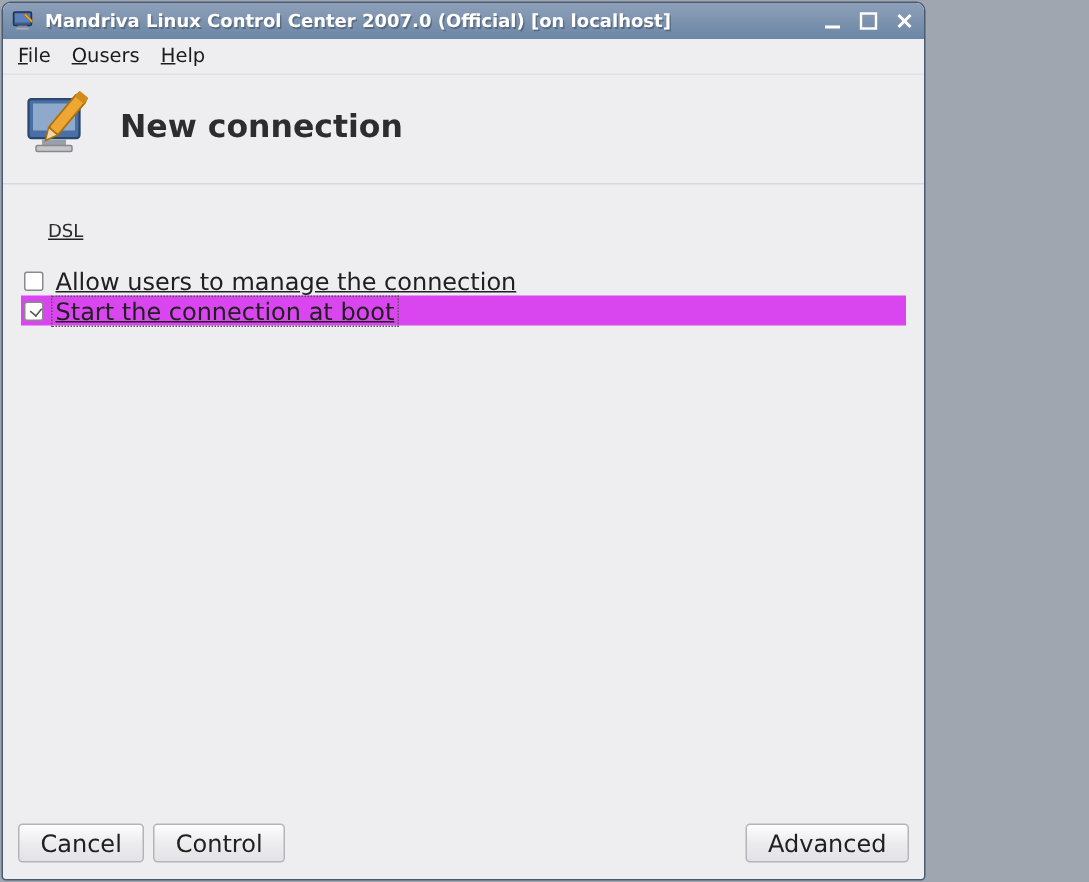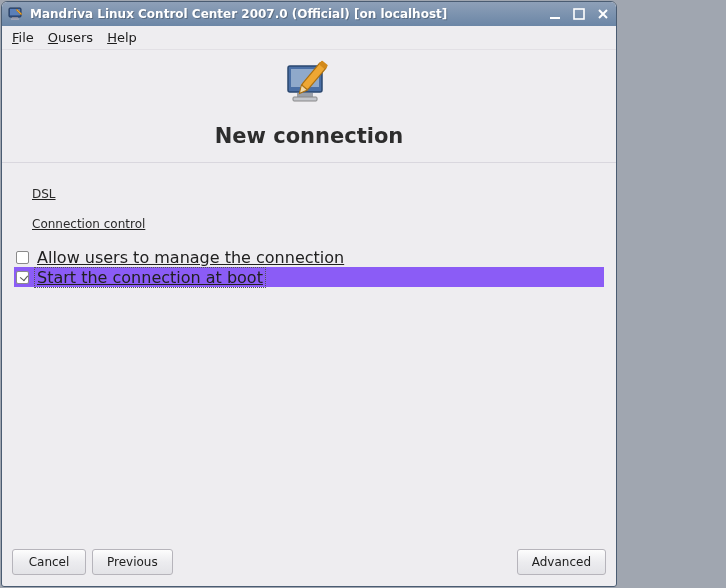--- a/index.html
+++ b/index.html
@@ -54,21 +54,20 @@
     font-size: 13px;
   }
   .menu-item { cursor: default; color: #1c1c1c; }
   .menu-item .ul { text-decoration: underline; }
   
   .header {
     display: flex; align-items: center;
     padding: 10px 14px 14px 14px;
     gap: 16px;
     border-bottom: 1px solid #d9d7de;
-    flex-direction: column;
   }
   .header-icon { width: 48px; height: 48px; flex-shrink:0; }
   .header h1 {
     font-size: 21px; margin: 0; color: #2d2d2d; font-weight: bold;
   }
   
   .content {
     flex: 1;
     padding: 24px 12px 0 12px;
     display: flex; flex-direction: column;
@@ -78,21 +77,21 @@
   .section-top { padding-left: 18px; }
   .section-top .line { margin-bottom: 16px; font-size: 12px; color: #2b2b2b; }
   .checkrow {
     display: flex; align-items: center;
     height: 20px;
     padding: 0 2px;
     font-size: 16px;
     gap: 6px;
   }
   .checkrow.sel {
-    background: #8b5cf6;
+    background: #d946ef;
   }
   .checkbox {
     width: 13px; height: 13px;
     border: 1px solid #8a8a8a;
     background: #fff;
     border-radius: 2px;
     position: relative;
     flex-shrink: 0;
   }
   .checkbox.checked::after {
@@ -117,21 +116,21 @@
     display: flex; align-items: center;
     padding: 0 10px 6px 10px;
     gap: 6px;
   }
   .spacer { flex: 1; }
   button.kbtn {
     height: 26px;
     min-width: 74px;
     padding: 0 14px;
     font: inherit;
-    font-size: 12px;
+    font-size: 16px;
     color: #202020;
     background: linear-gradient(to bottom, #fdfdfd 0%, #ececef 50%, #e3e3e7 100%);
     border: 1px solid #b6b4bb;
     border-radius: 3px;
     cursor: default;
   }
 </style>
 </head>
 <body>
 
@@ -187,33 +186,32 @@
           <rect x="24" y="0" width="8" height="5" rx="1" fill="#d38a1a"></rect>
         </g>
       </svg>
     </span>
     <h1>New connection</h1>
   </div>
 
   <div class="content">
     <div class="section-top">
       <div class="line">DSL</div>
-      <div class="line">Connection control</div>
     </div>
 
     <div class="checkrow">
       <span class="checkbox"></span>
       <span class="label-box">Allow users to manage the connection</span>
     </div>
     <div class="checkrow sel">
       <span class="checkbox checked"></span>
       <span class="label-box focused">Start the connection at boot</span>
     </div>
   </div>
 
   <div class="buttonbar">
     <button class="kbtn">Cancel</button>
-    <button class="kbtn">Previous</button>
+    <button class="kbtn">Control</button>
     <span class="spacer"></span>
     <button class="kbtn">Advanced</button>
   </div>
 
 </div>
 
 </body></html>

